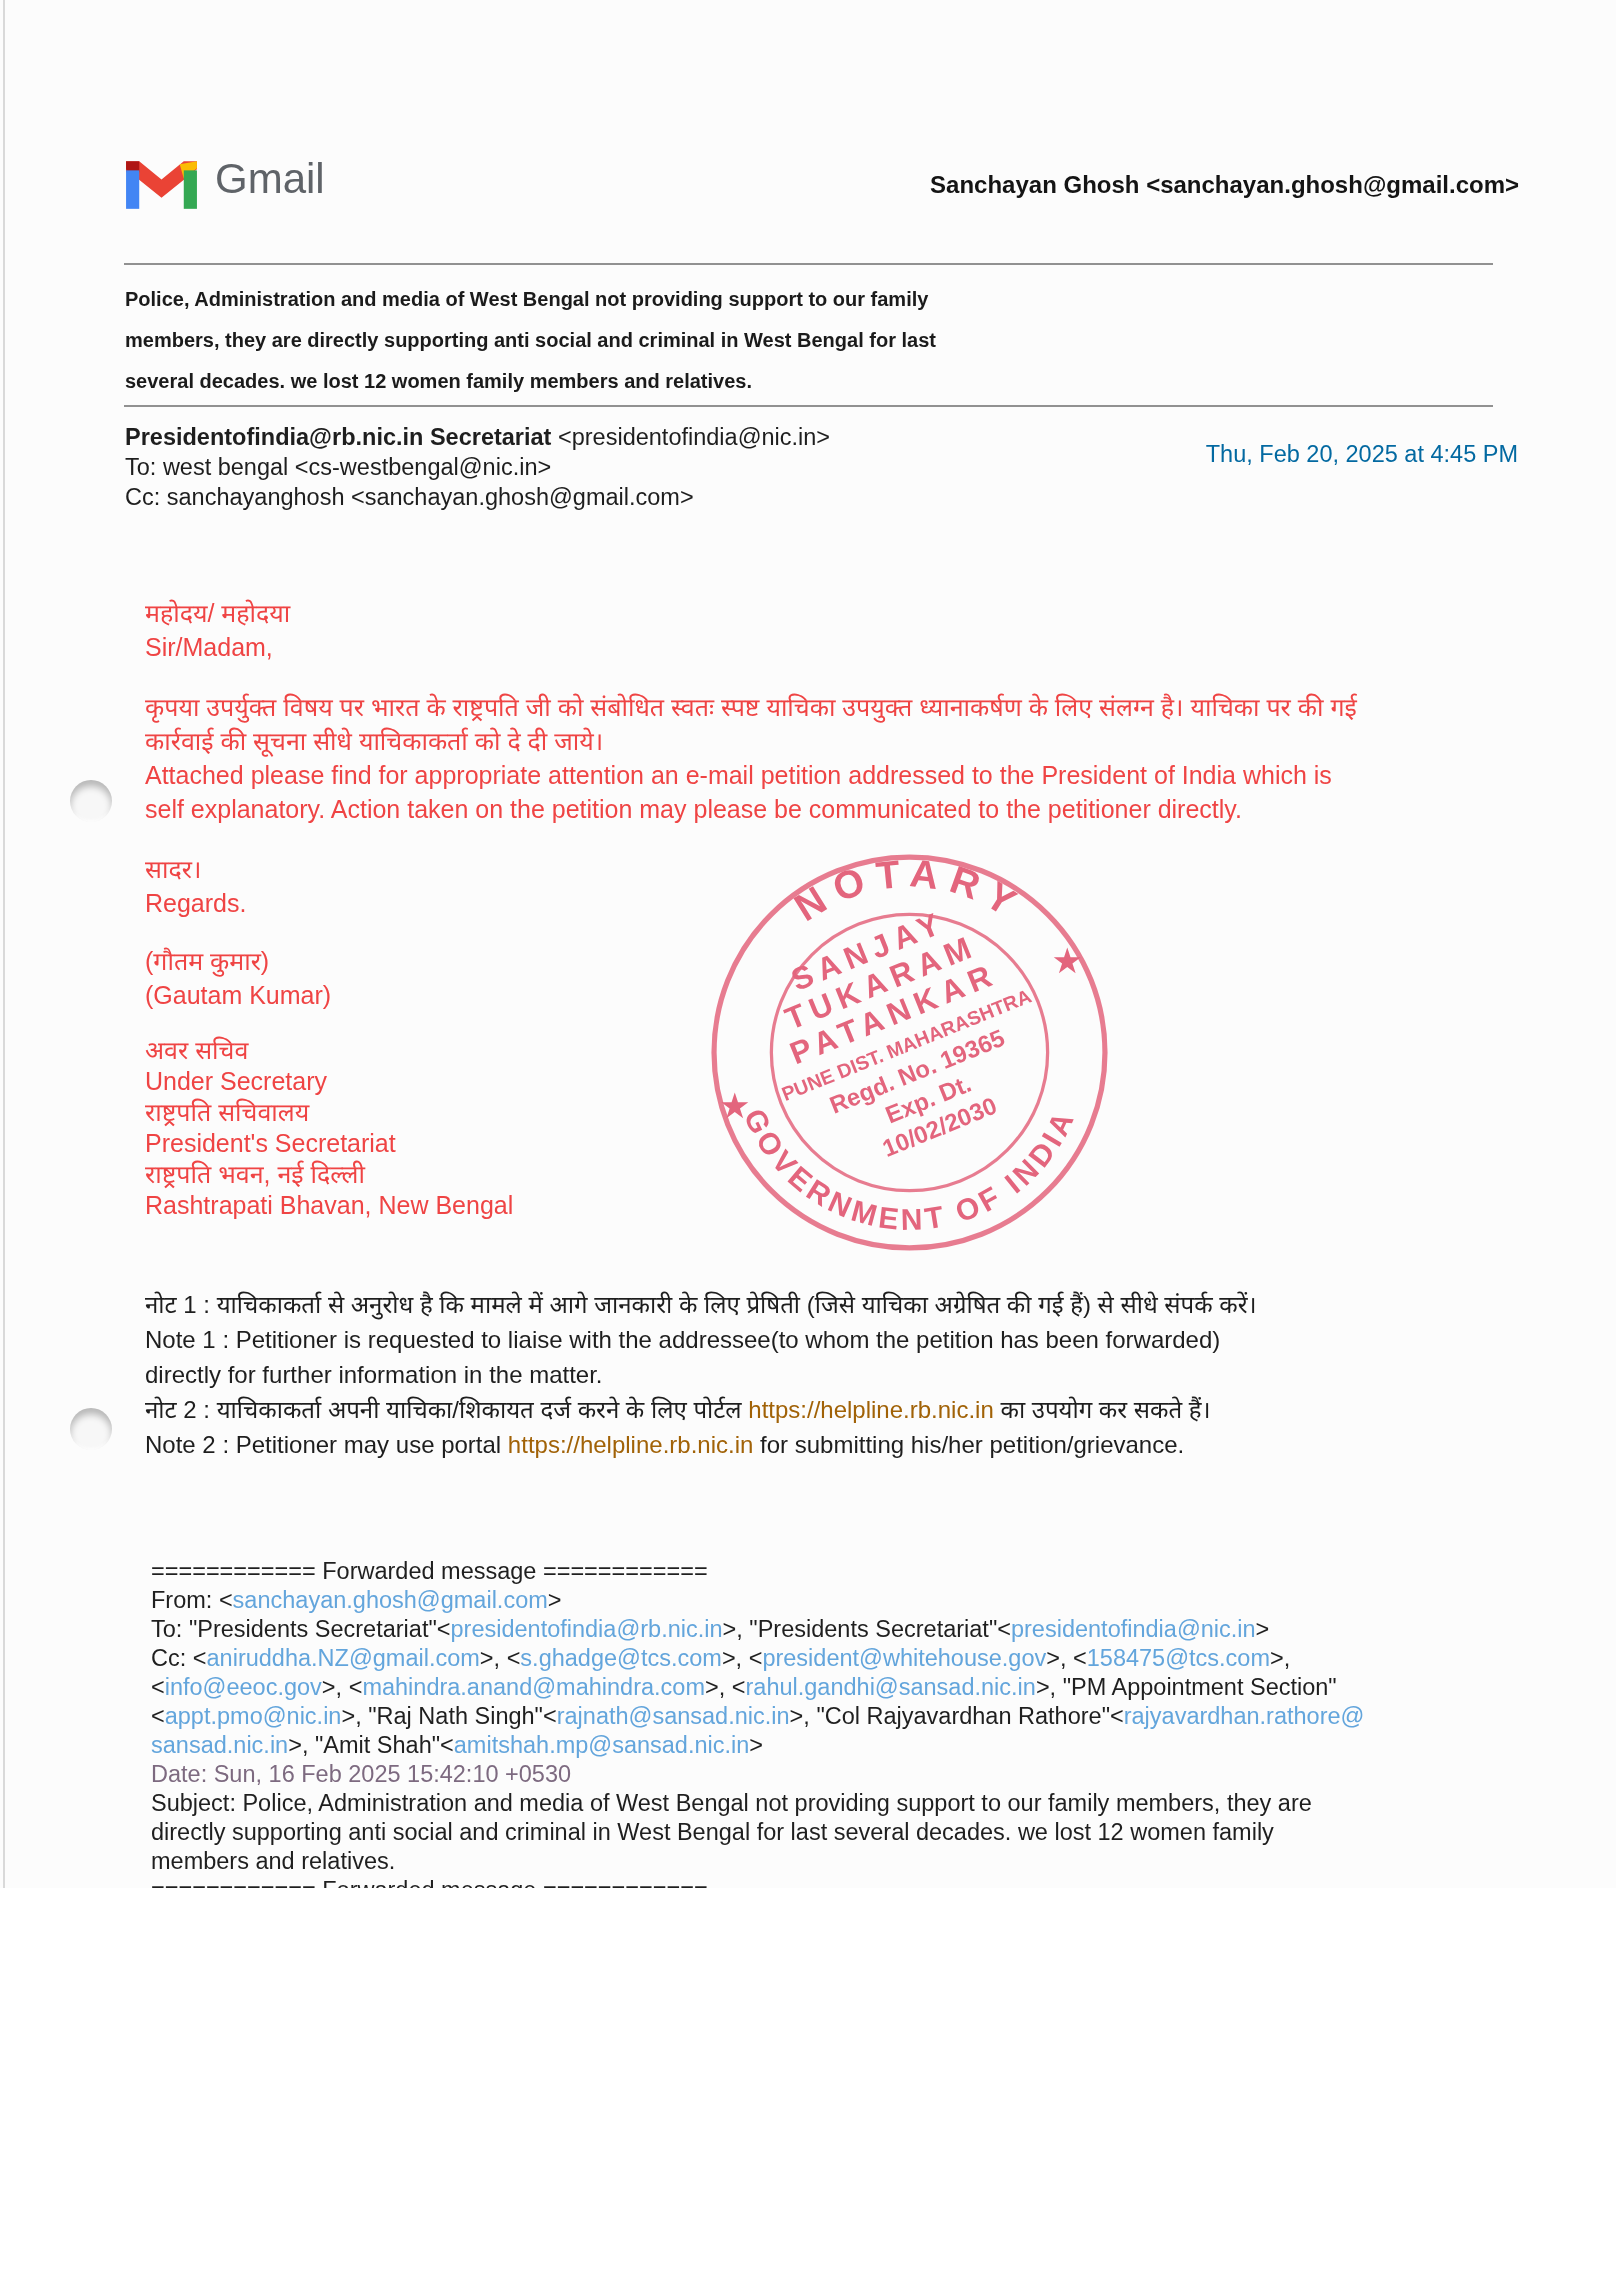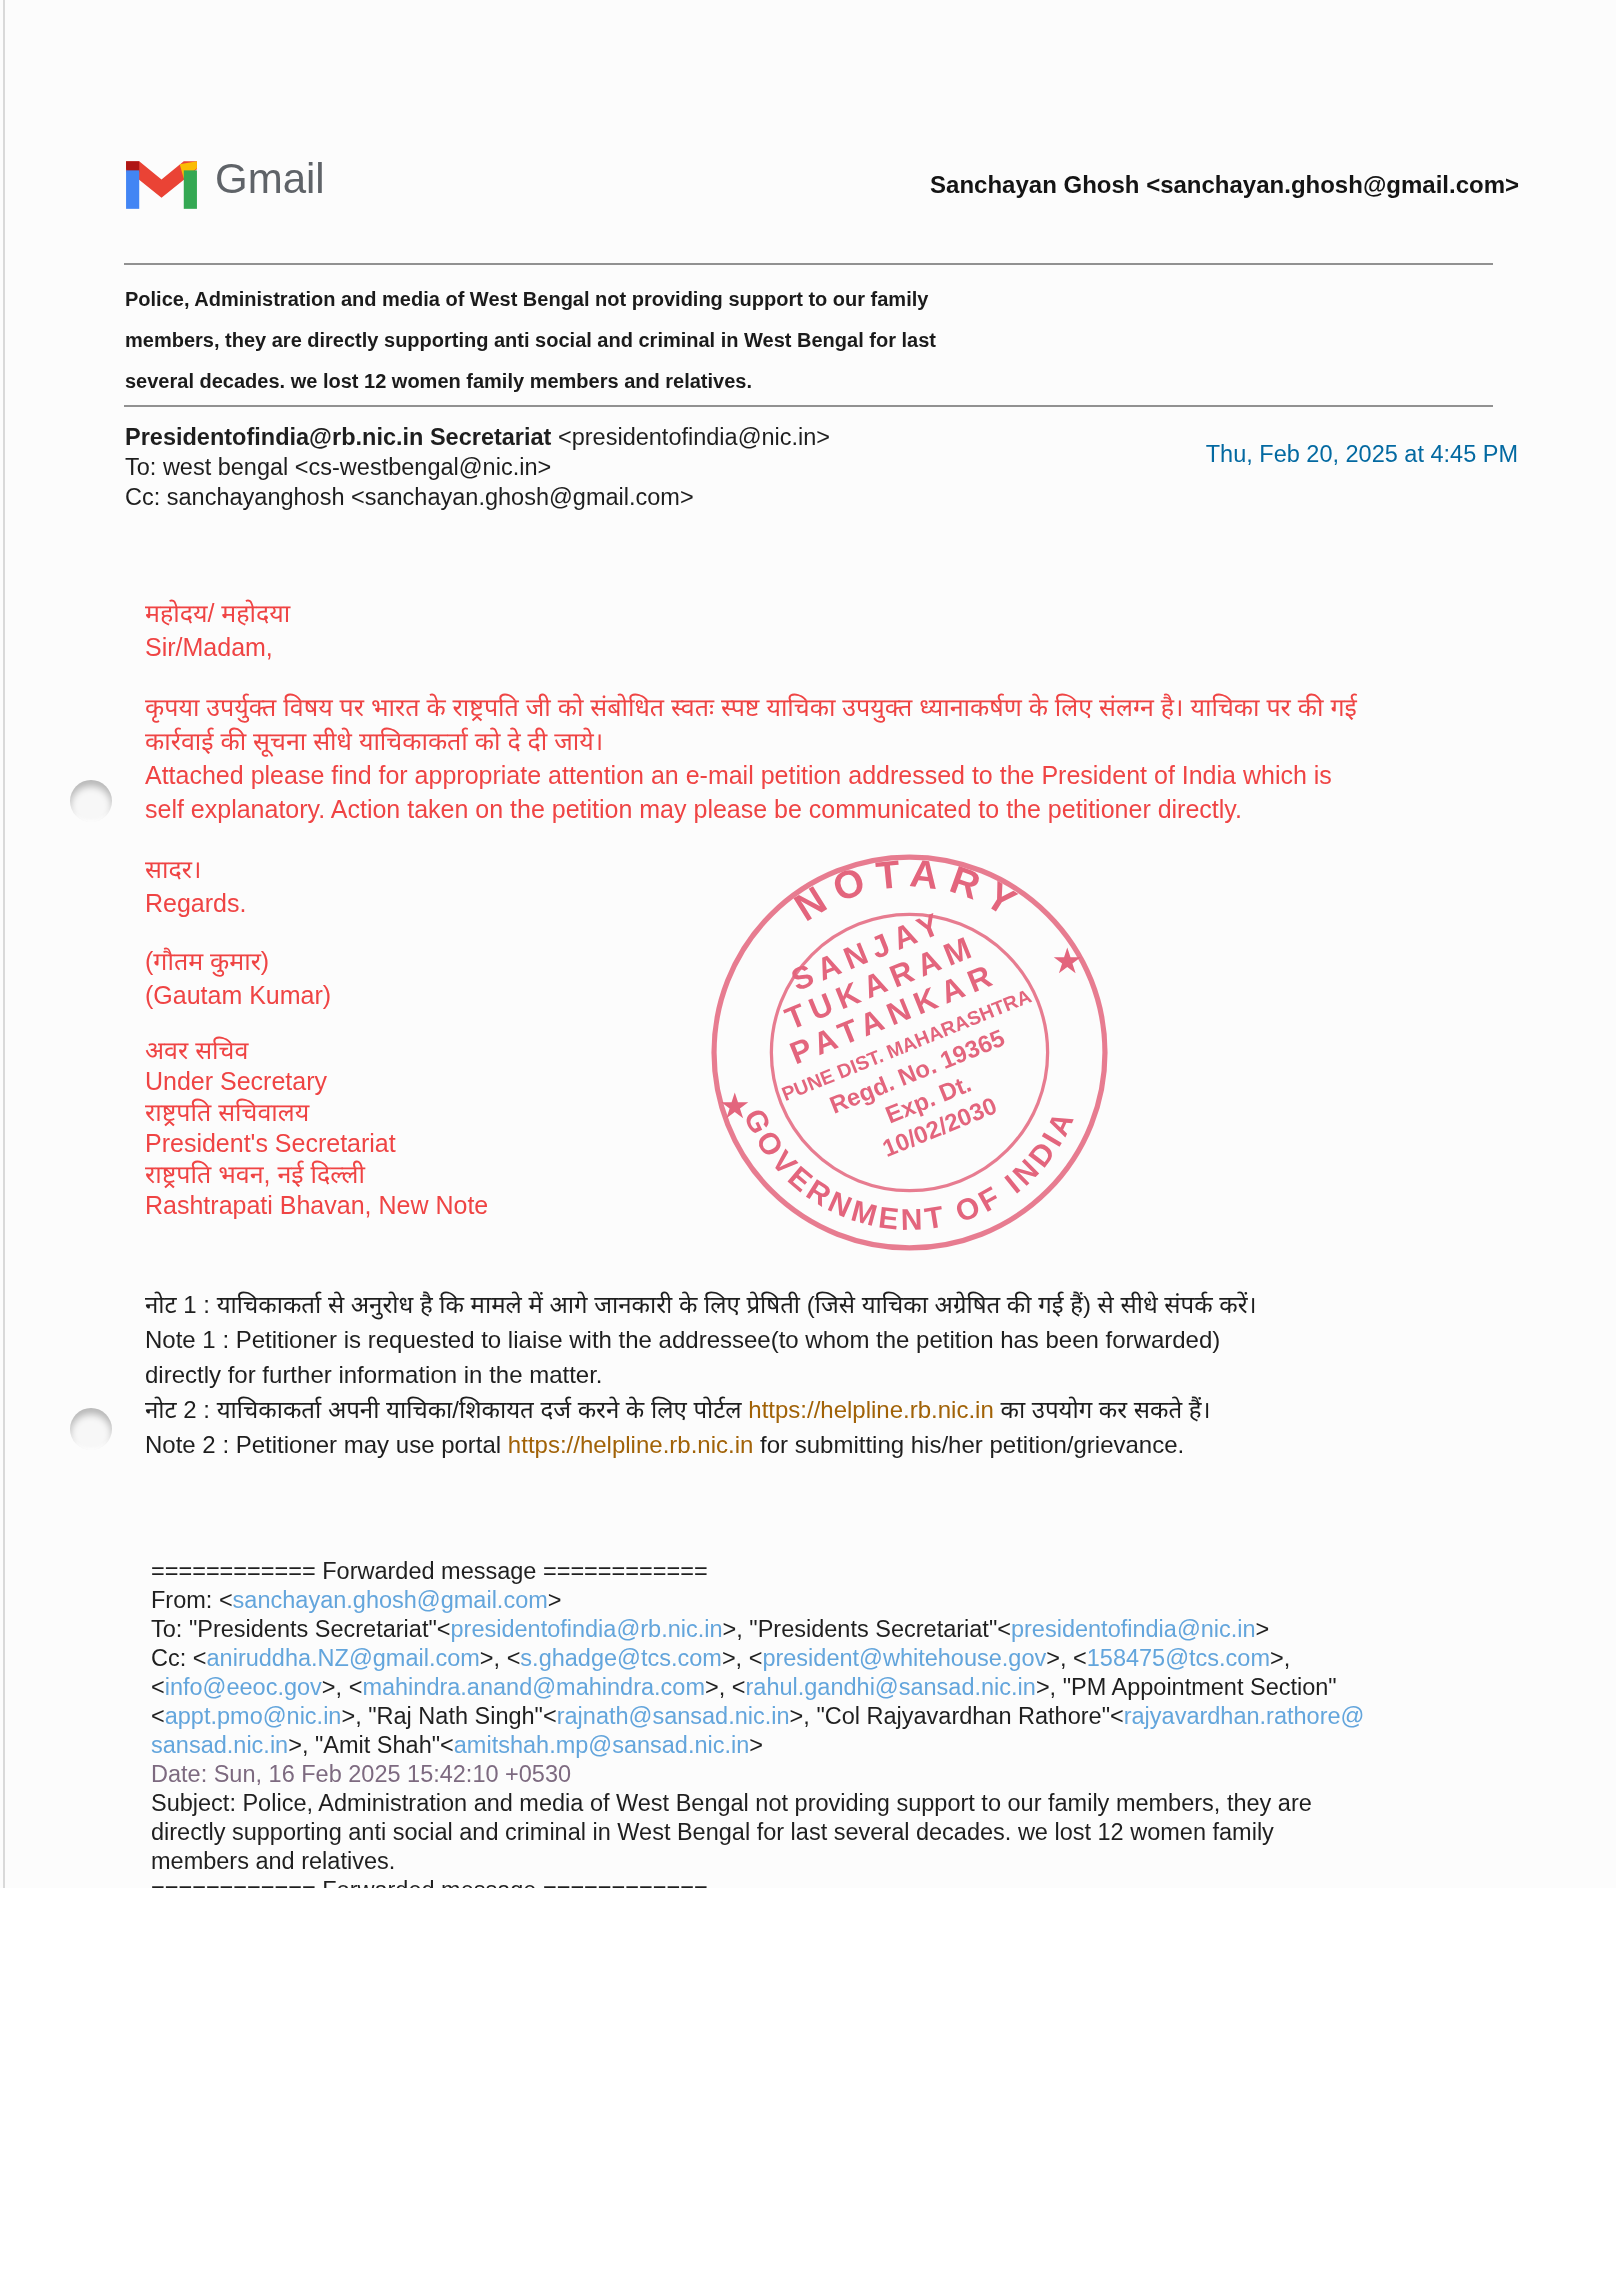--- a/index.html
+++ b/index.html
@@ -106,21 +106,21 @@
     <div>Regards.</div>
     <div class="gap-md"></div>
     <div>(गौतम कुमार)</div>
     <div>(Gautam Kumar)</div>
     <div class="gap-md"></div>
     <div class="tight">अवर सचिव</div>
     <div class="tight">Under Secretary</div>
     <div class="tight">राष्ट्रपति सचिवालय</div>
     <div class="tight">President's Secretariat</div>
     <div class="tight">राष्ट्रपति भवन, नई दिल्ली</div>
-    <div class="tight">Rashtrapati Bhavan, New Note</div>
+    <div class="tight">Rashtrapati Bhavan, New Bengal</div>
   </div>
 
   <svg class="notary-stamp" viewBox="0 0 640 640">
     <defs>
       <path id="arcTop" d="M 66 320 A 254 254 0 0 1 574 320" fill="none"></path>
       <path id="arcBottom" d="M 48 320 A 272 272 0 0 0 592 320" fill="none"></path>
     </defs>
     <circle cx="320" cy="320" r="300" fill="none" stroke="#e0516c" stroke-width="8" opacity="0.85"></circle>
     <circle cx="320" cy="320" r="212" fill="none" stroke="#e0516c" stroke-width="5" opacity="0.85"></circle>
     <text font-size="60" font-weight="bold" letter-spacing="16" fill="#e0516c">

